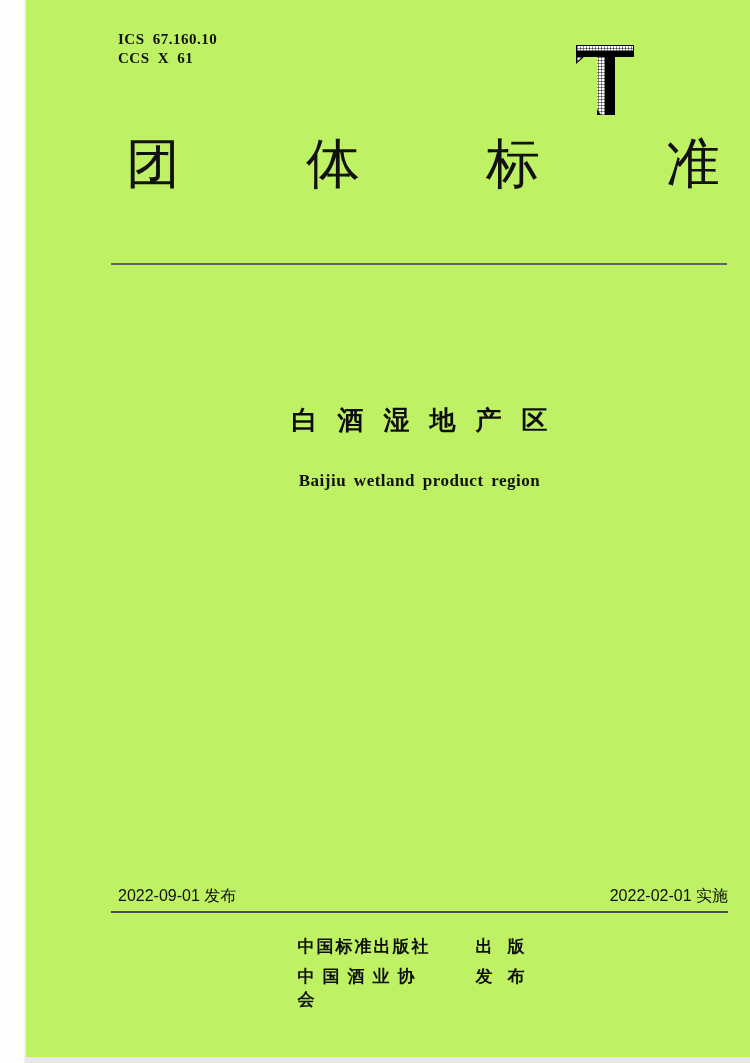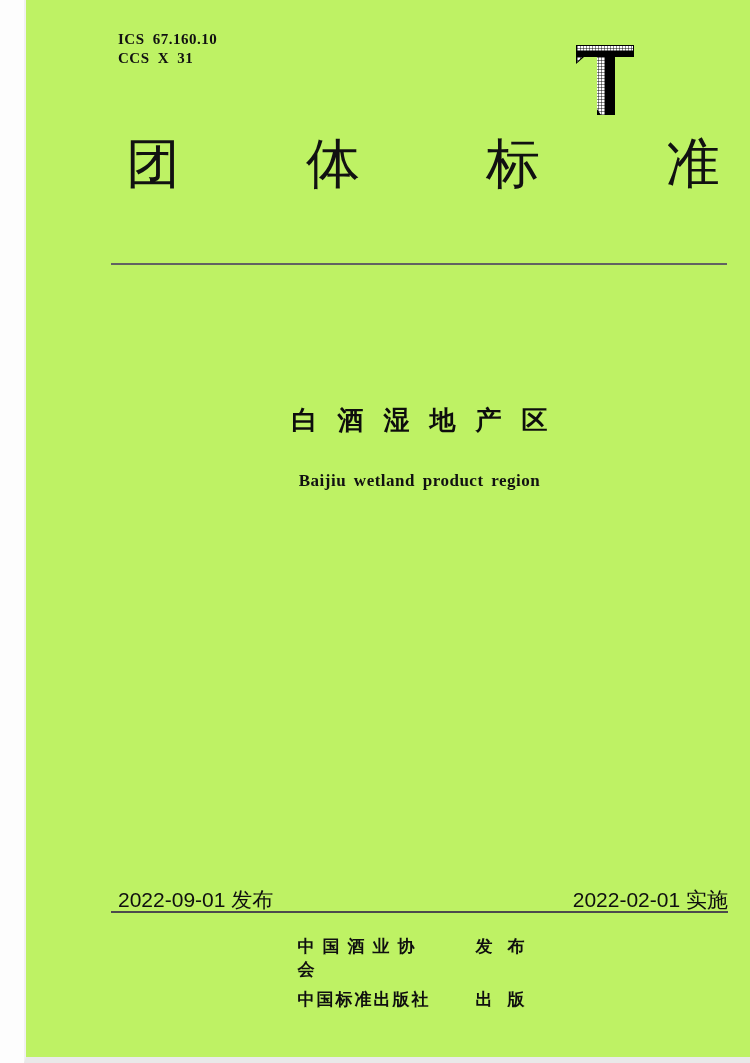--- a/index.html
+++ b/index.html
@@ -93,21 +93,21 @@
     color: #111;
   }
   .dates-row {
     position: absolute;
     left: 85px;
     top: 886px;
     width: 617px;
     display: flex;
     justify-content: space-between;
     align-items: center;
-    font-size: 21px;
+    font-size: 16px;
     color: #0f0f0f;
   }
   .date-left { padding-left: 7px; }
   .rule-bottom {
     position: absolute;
     left: 85px;
     top: 911px;
     width: 617px;
     height: 2px;
     background: #4c4c4c;
@@ -134,21 +134,21 @@
   .pub-gap { width: 32px; }
   .pub-role { width: 66px; letter-spacing: 15px; white-space: nowrap; }
 </style>
 </head>
 <body>
 
 <div class="page">
 
   <div class="ics-block">
     <div>ICS 67.160.10</div>
-    <div>CCS X 31</div>
+    <div>CCS X 61</div>
   </div>
 
   <svg class="t-logo" viewBox="0 0 62 76" xmlns="http://www.w3.org/2000/svg" aria-hidden="true">
     <defs>
       <pattern id="hatch" width="3" height="3" patternUnits="userSpaceOnUse">
         <rect width="3" height="3" fill="#ffffff"></rect>
         <path d="M0 0 H3 M0 0 V3" stroke="#000000" stroke-width="0.9"></path>
       </pattern>
     </defs>
 
@@ -179,24 +179,24 @@
 
   <div class="dates-row">
     <span class="date-left">2022-09-01 发布</span>
     <span class="date-right">2022-02-01 实施</span>
   </div>
 
   <div class="rule-bottom"></div>
 
   <div class="publishers">
     <div class="pub-row">
+      <span class="pub-name spacing-tight">中国标准出版社</span>
+      <span class="pub-gap"></span>
+      <span class="pub-role">出版</span>
+    </div>
+    <div class="pub-row">
       <span class="pub-name spacing-wide">中国酒业协会</span>
       <span class="pub-gap"></span>
       <span class="pub-role">发布</span>
     </div>
-    <div class="pub-row">
-      <span class="pub-name spacing-tight">中国标准出版社</span>
-      <span class="pub-gap"></span>
-      <span class="pub-role">出版</span>
-    </div>
   </div>
 
 </div>
 
 </body></html>

